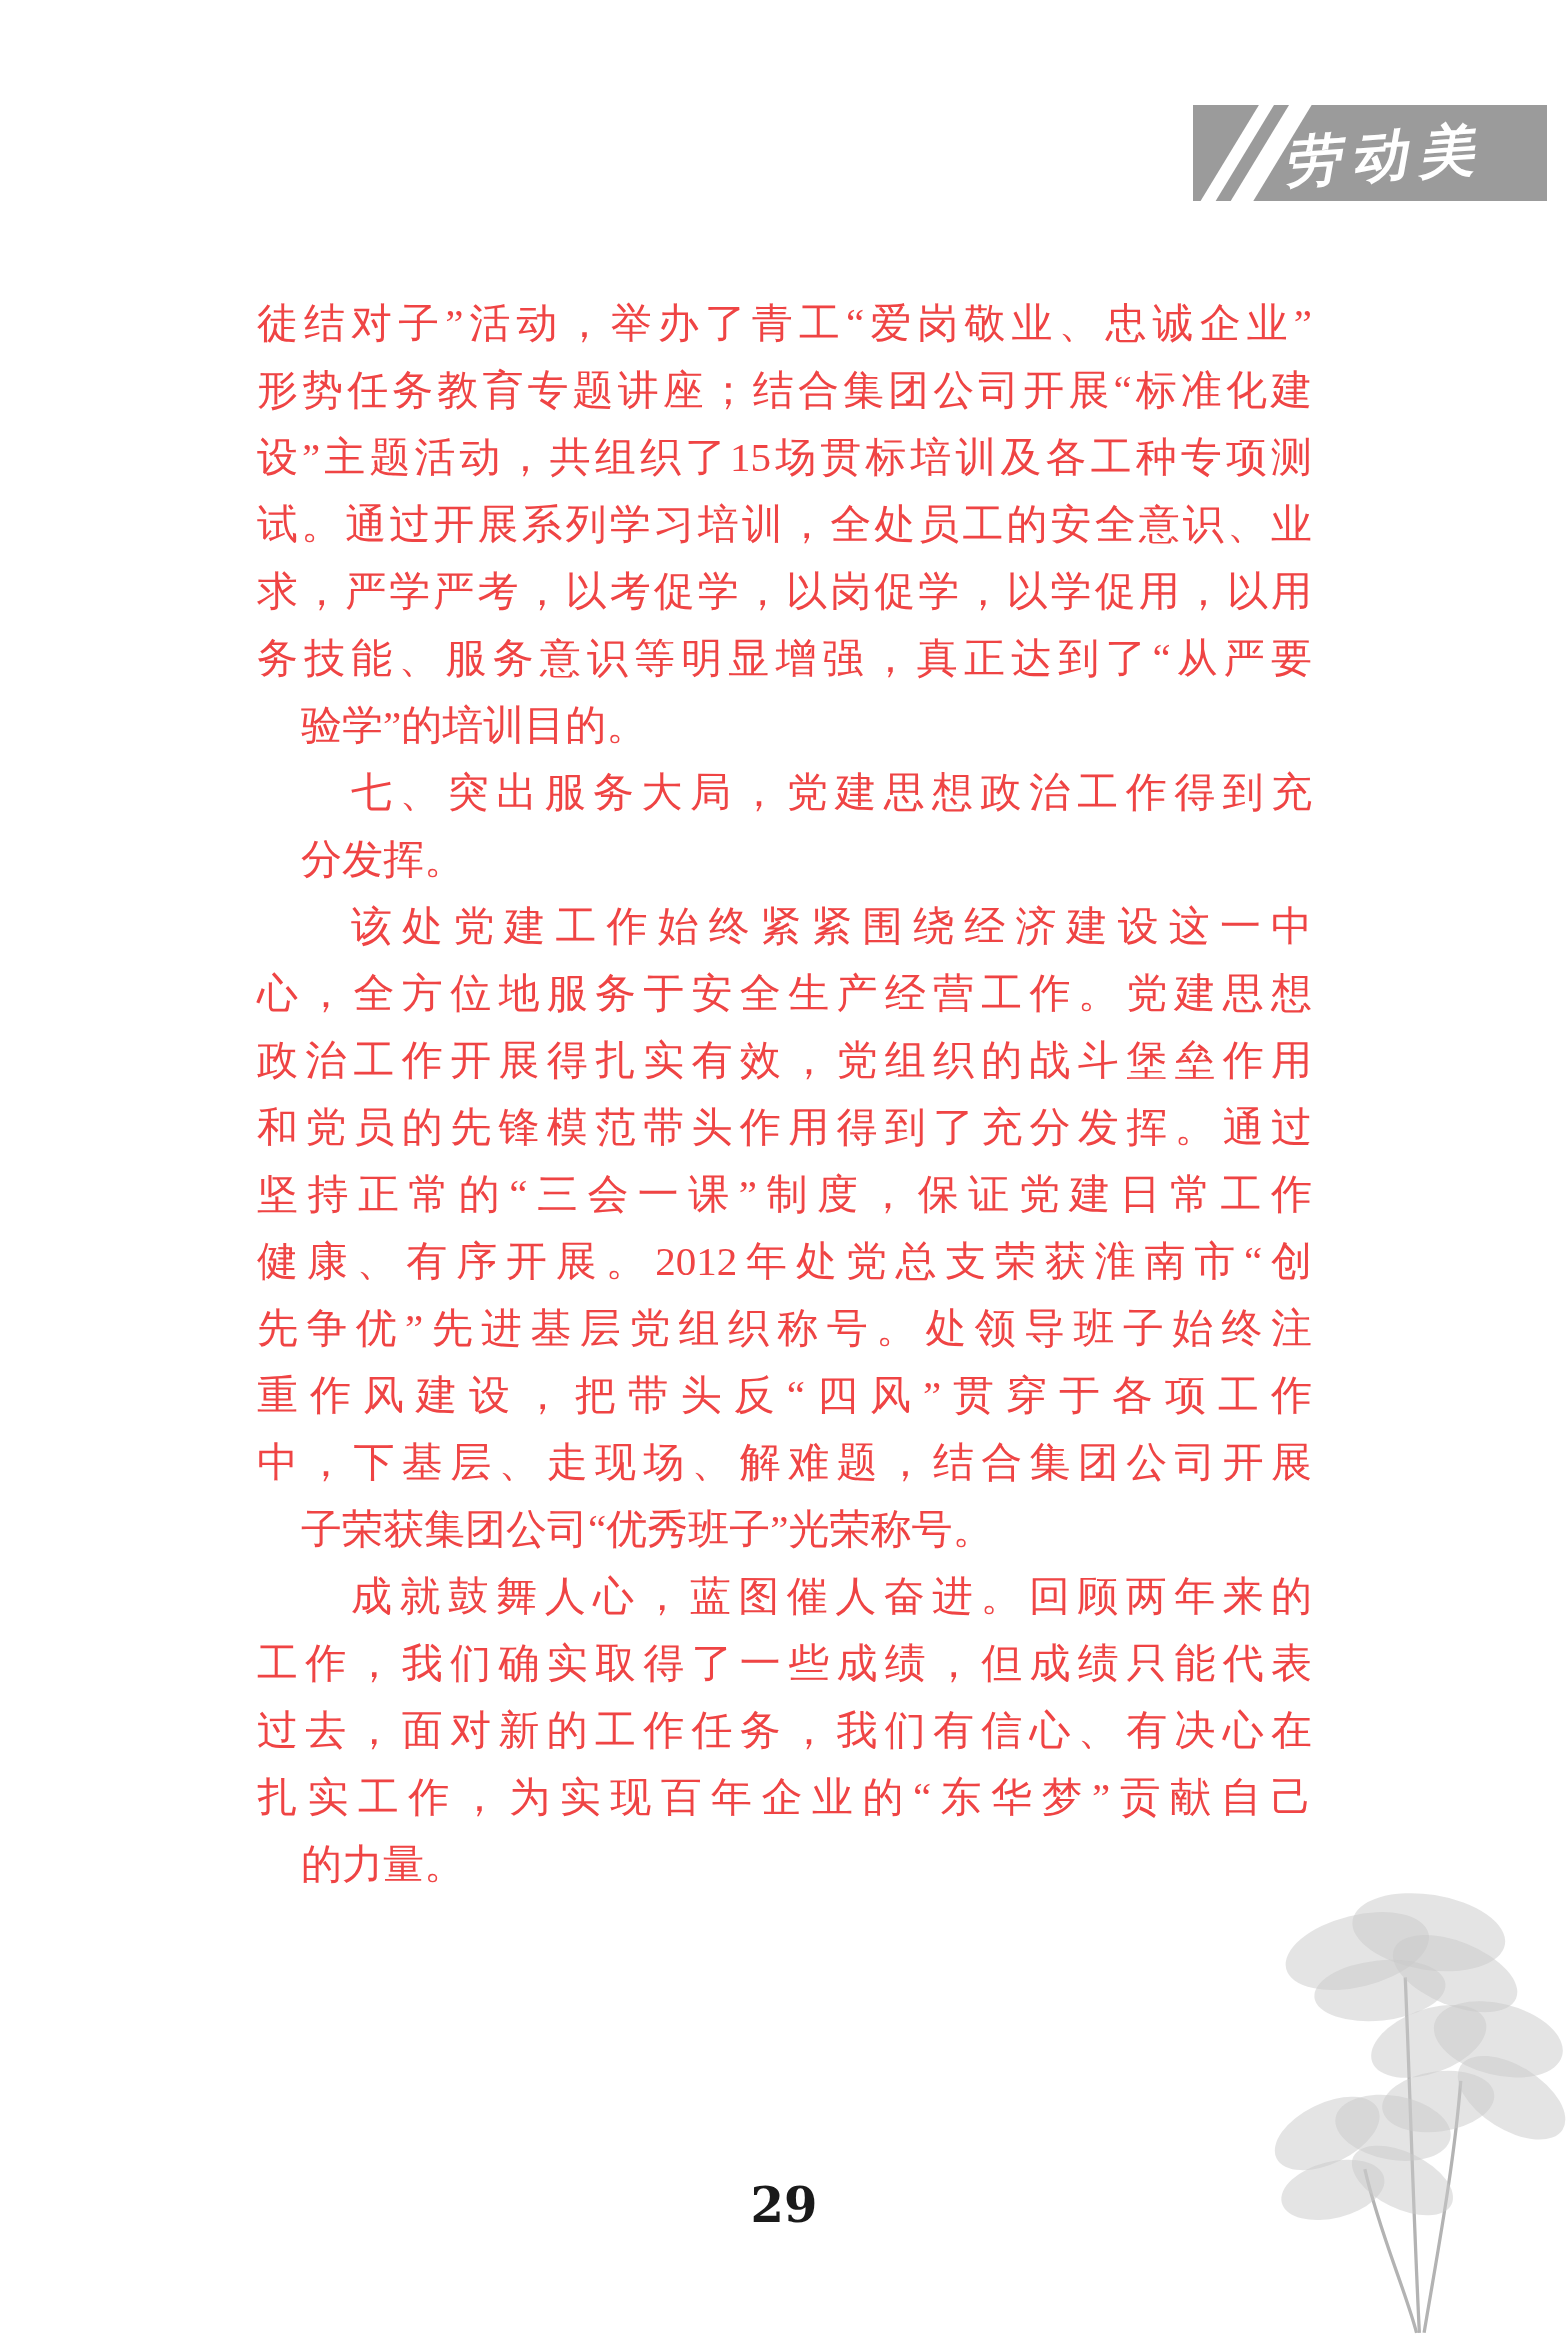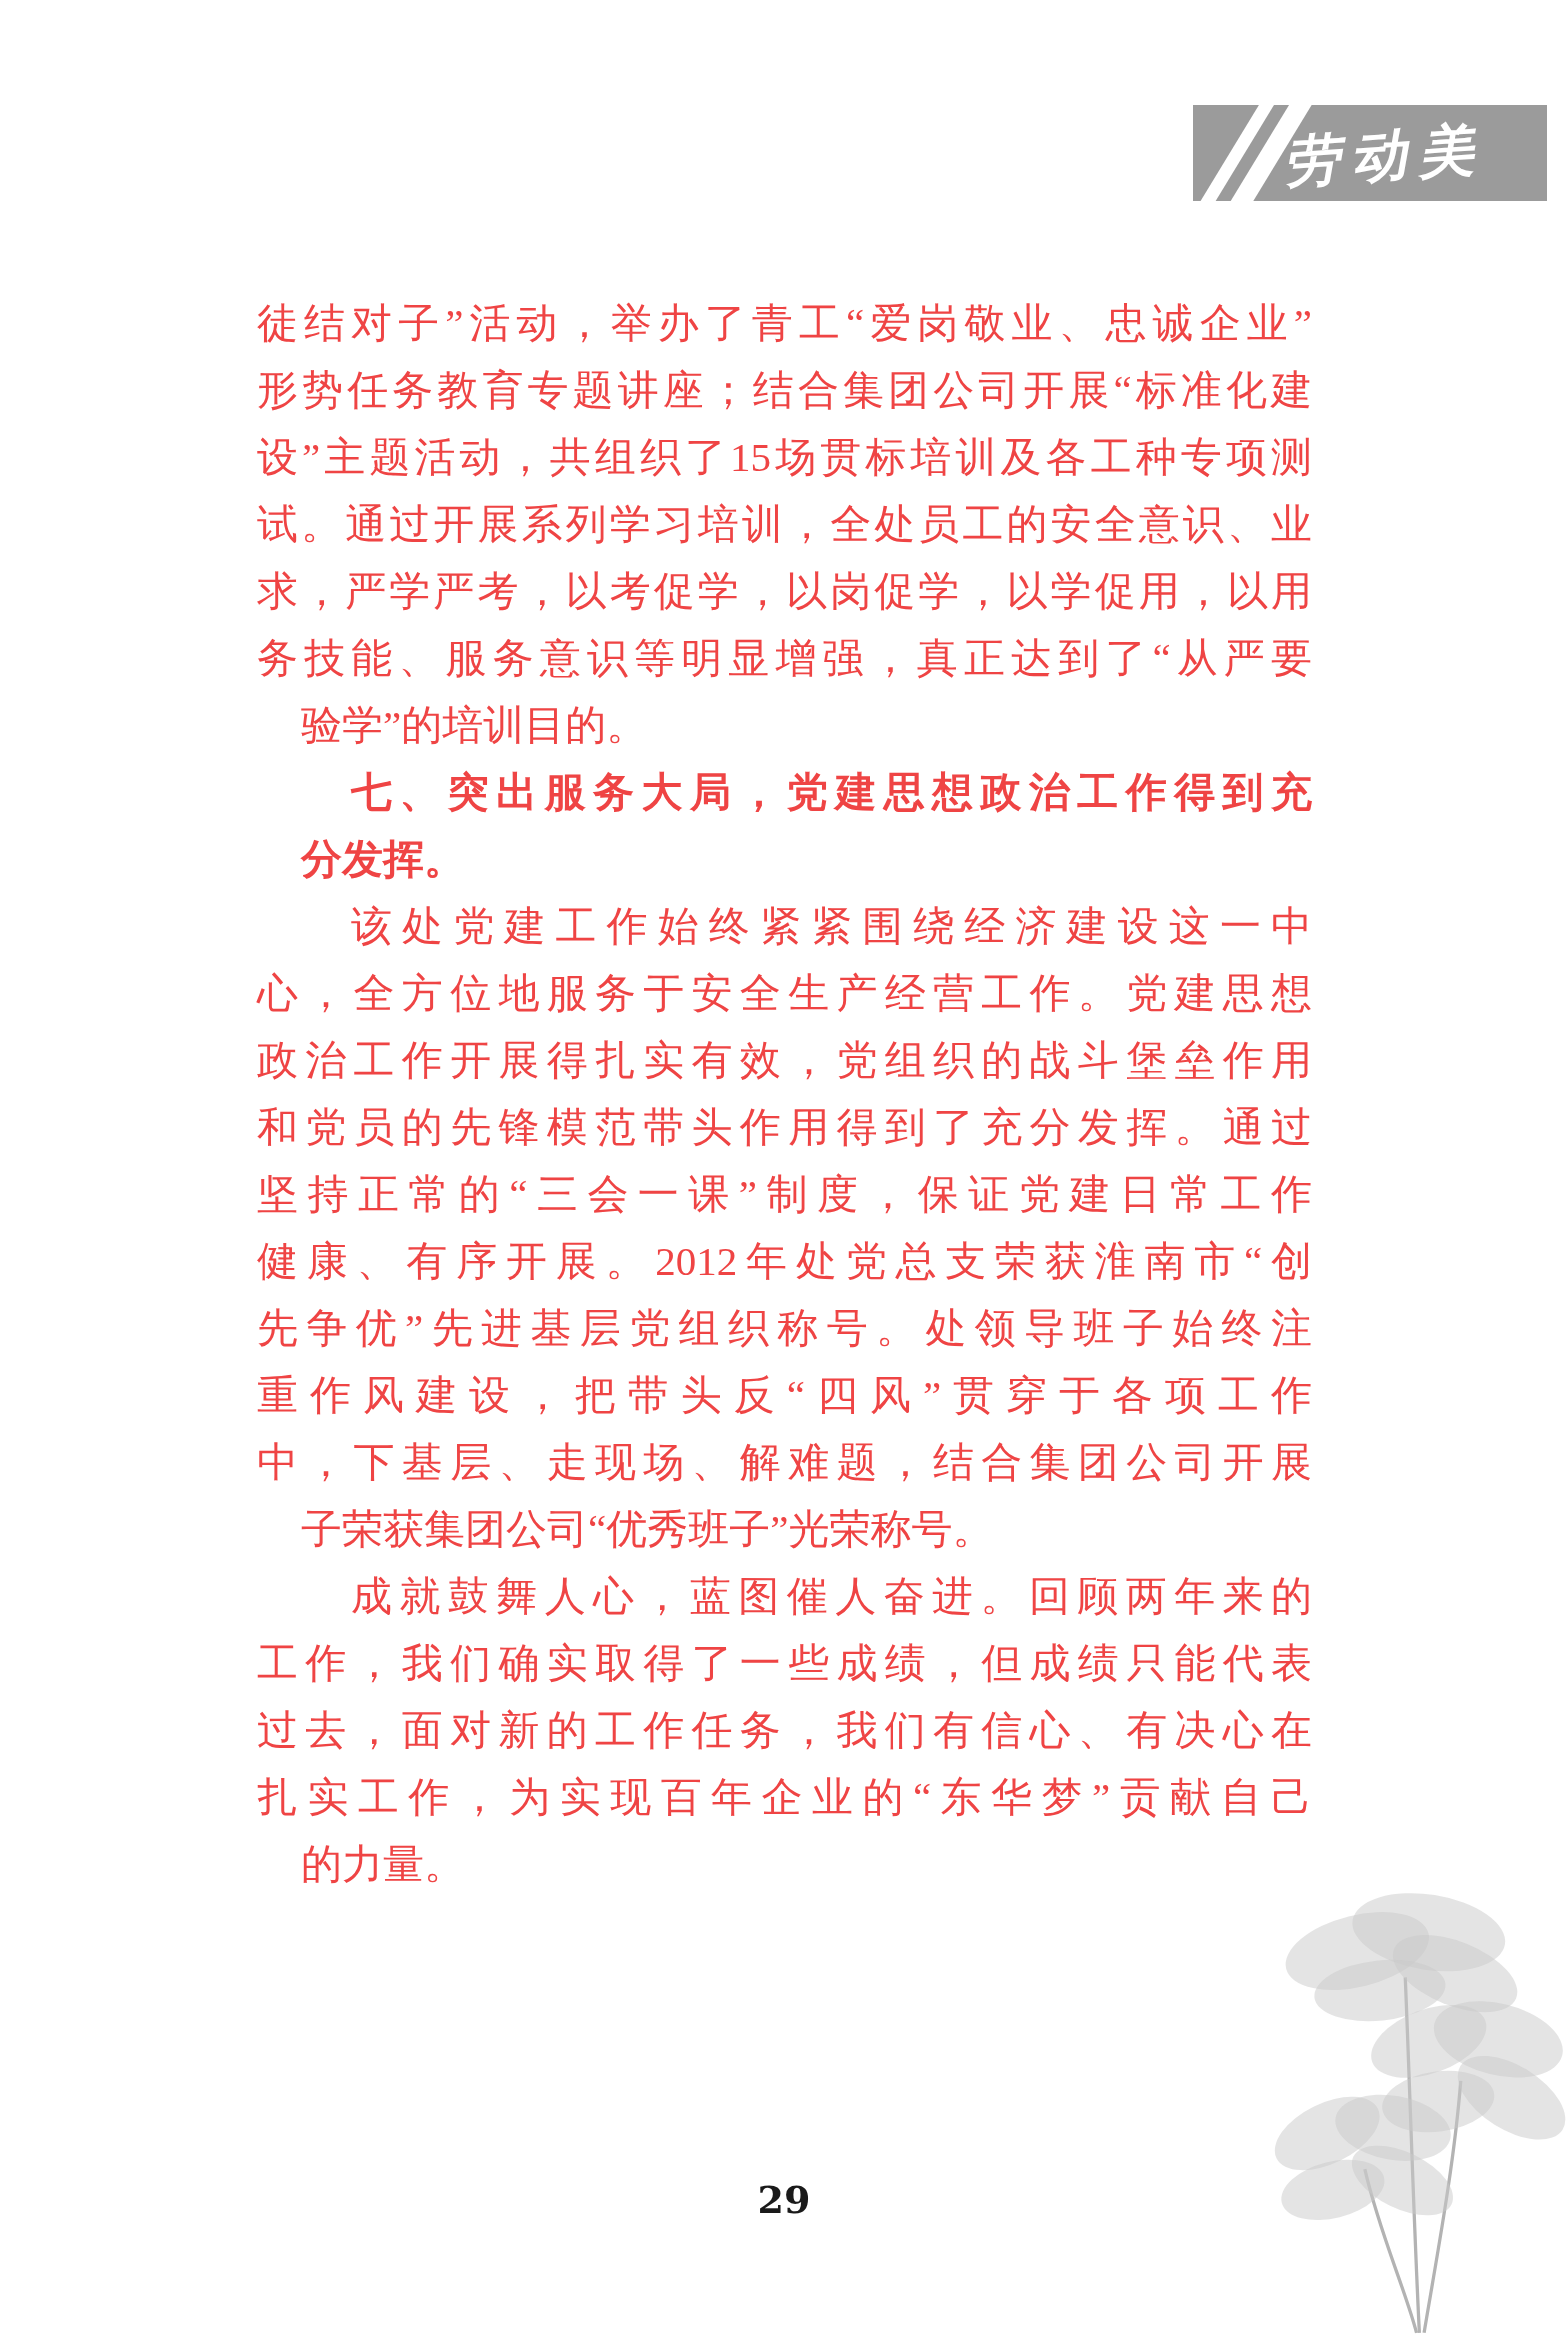--- a/index.html
+++ b/index.html
@@ -34,27 +34,27 @@
     font-size:41px;line-height:67px;color:#ef4444;
     z-index:2;
   }
   .line{
     height:67px;
     overflow:visible;
   }
   .line.full{text-align:justify;text-align-last:justify;}
   .line.end{text-align:left;text-align-last:left;margin-left:44px;}
   .line.indent{text-indent:94px;}
-  .para.bold .line{font-weight:bold;}
+  .para.bold .line{font-weight:normal;}
   
   .pagenum{
     position:absolute;left:0;top:2177px;width:1568px;
     text-align:center;
     font-family:"DejaVu Serif","Liberation Serif",serif;
-    font-weight:bold;font-size:38px;color:#1a1a1a;
+    font-weight:bold;font-size:48px;color:#1a1a1a;
     z-index:2;
   }
   
   .watermark{
     position:absolute;left:1252px;top:1883px;width:315px;height:453px;
     z-index:1;
   }
 </style>
 </head>
 <body>

